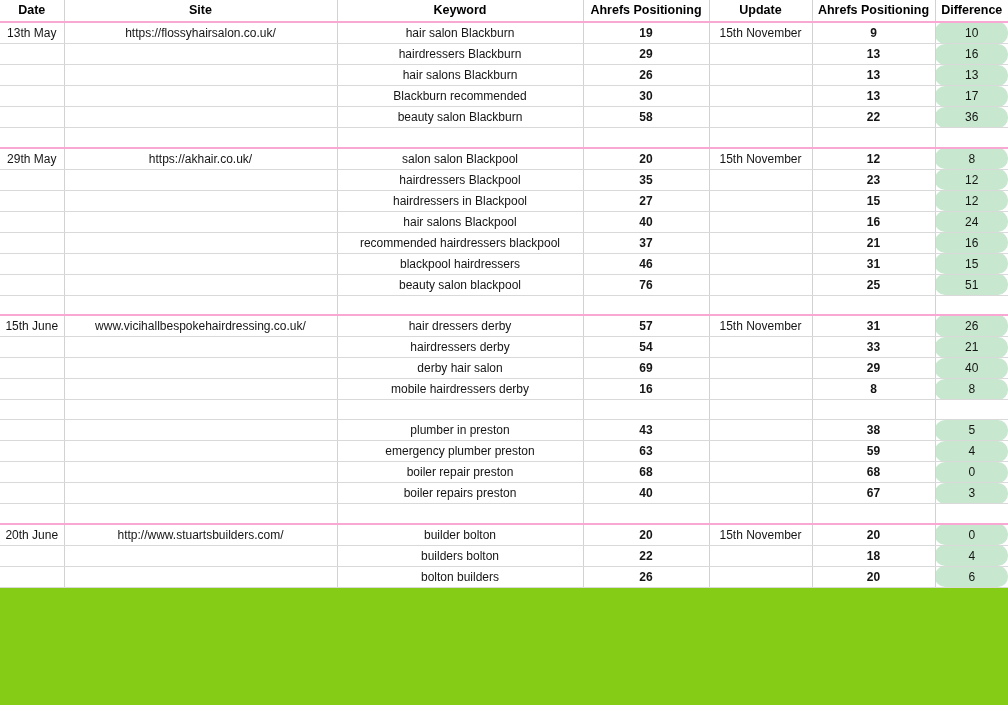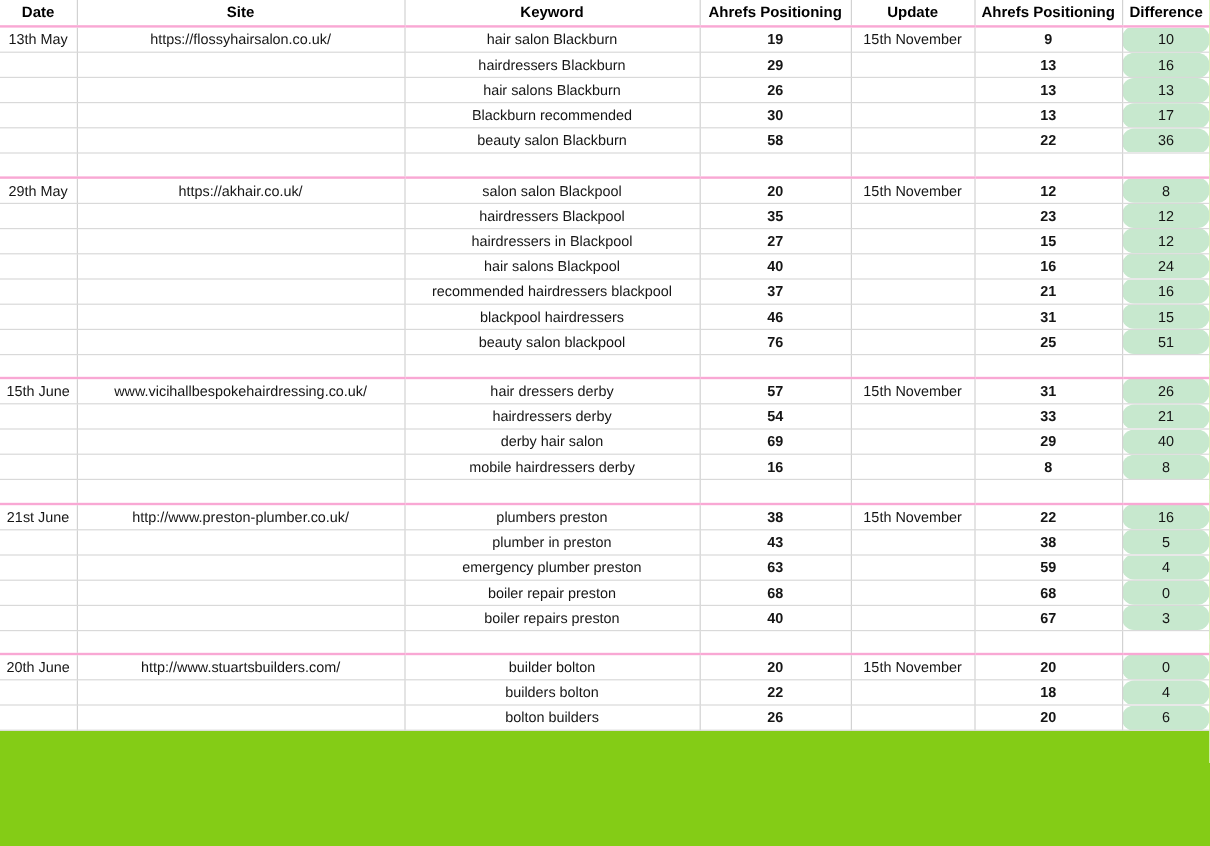--- a/index.html
+++ b/index.html
@@ -285,29 +285,20 @@
         </tr>
         <tr class="separator-row">
           <td></td>
           <td></td>
           <td></td>
           <td></td>
           <td></td>
           <td></td>
           <td class="diff-col blank-diff"></td>
         </tr>
-        <tr class="block-start">
-          <td class="date-cell">21st June</td>
-          <td class="site-cell">http://www.preston-plumber.co.uk/</td>
-          <td class="kw-cell">plumbers preston</td>
-          <td class="num-cell">38</td>
-          <td class="update-cell">15th November</td>
-          <td class="num-cell">22</td>
-          <td class="diff-col">16</td>
-        </tr>
         <tr>
           <td class="date-cell"></td>
           <td class="site-cell"></td>
           <td class="kw-cell">plumber in preston</td>
           <td class="num-cell">43</td>
           <td class="update-cell"></td>
           <td class="num-cell">38</td>
           <td class="diff-col">5</td>
         </tr>
         <tr>

